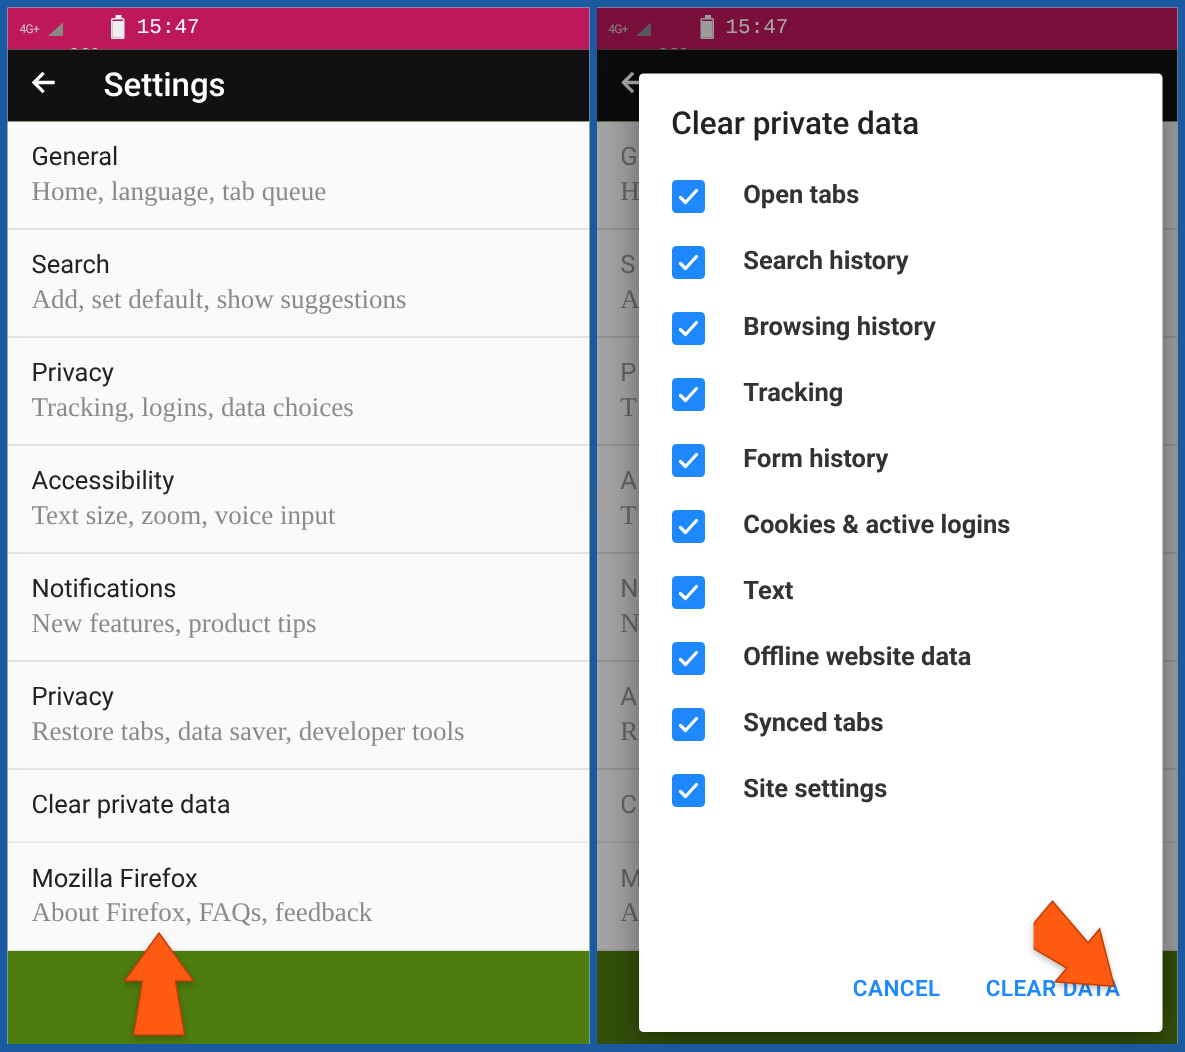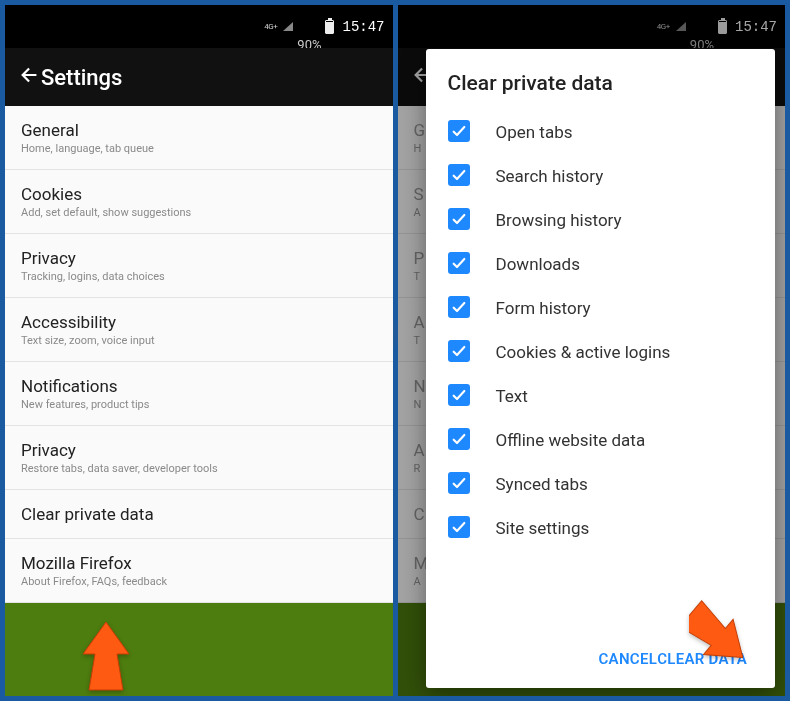--- a/index.html
+++ b/index.html
@@ -21,26 +21,26 @@
   .phone {
     flex: 1;
     background: #f5f5f5;
     position: relative;
     overflow: hidden;
     display: flex;
     flex-direction: column;
   }
   
   .status-bar {
-    background: #000000;
+    background: #be185d;
     color: #ccc;
     display: flex;
-    justify-content: flex-end;
+    justify-content: flex-start;
     align-items: center;
-    height: 43px;
+    height: 28px;
     padding: 0 8px;
     font-size: 12px;
     gap: 4px;
   }
   .status-bar .net { font-size: 8px; letter-spacing: -0.5px; }
   .status-bar .tri {
     width: 0; height: 0;
     border-left: 10px solid transparent;
     border-bottom: 9px solid #888;
     margin-left: 2px;
@@ -53,41 +53,42 @@
   }
   .status-bar .batt::before{
     content:""; position:absolute; top:-3px; left:2px; width:4px; height:2px; background:#eee;
   }
   .status-bar .time { font-size: 14px; color:#fff; margin-left:4px;font-family:Liberation Mono, monospace; }
 
   
   .app-header {
     background: #111;
     color: #fff;
-    height: 58px;
+    height: 48px;
     display: flex;
     align-items: center;
     padding: 0 14px;
+    gap: 28px;
   }
   .app-header .back-arrow svg { width: 22px; height: 22px; }
   .app-header .title { font-size: 22px; font-weight: 500; }
 
   
   .settings-list {
     flex: 1;
     background: #4d7c0f;
     overflow: hidden;
   }
   .settings-item {
     padding: 14px 16px 14px 16px;
     border-bottom: 1px solid #e3e3e3;
     background: #fafafa;
   }
   .settings-item .label { font-size: 17px; color: #222; }
-  .settings-item .sublabel { font-size: 11px; color: #8a8a8a; margin-top: 2px; }
+  .settings-item .sublabel { font-size: 18px; color: #8a8a8a; margin-top: 2px; font-family: Liberation Serif, serif; }
 
   
   .bg-list .settings-item .label,
   .bg-list .settings-item .sublabel { color: #9a9a9a; }
   .dim-overlay {
     position: absolute; inset: 0;
     background: rgba(0,0,0,0.35);
   }
 
   
@@ -106,37 +107,39 @@
   }
   .dialog-title {
     font-size: 21px;
     font-weight: 500;
     color: #222;
     margin-bottom: 14px;
   }
   .dialog-options { flex:1; }
   .dialog-option {
     display: flex;
-    align-items: flex-end;
+    align-items: flex-start;
     gap: 26px;
     padding: 11px 0;
+    font-weight: bold;
   }
   .checkbox {
     width: 22px; height: 22px;
     background: #1e88ff;
     border-radius: 3px;
     display: flex; align-items: center; justify-content: center;
     flex-shrink: 0;
   }
   .checkbox svg { width: 16px; height: 16px; }
   .option-label { font-size: 17px; color: #333; }
 
   .dialog-buttons {
     display: flex;
     justify-content: flex-end;
+    gap: 30px;
     padding: 10px 8px 12px 0;
   }
   .dialog-buttons span {
     color: #1e88ff;
     font-weight: 600;
     font-size: 15px;
     letter-spacing: 0.3px;
   }
 
   
@@ -199,21 +202,21 @@
           </svg>
       </span>
       <span class="title">Settings</span>
     </div>
     <div class="settings-list" id="settings-left">
         <div class="settings-item">
           <div class="label">General</div>
           <div class="sublabel">Home, language, tab queue</div>
         </div>
         <div class="settings-item">
-          <div class="label">Cookies</div>
+          <div class="label">Search</div>
           <div class="sublabel">Add, set default, show suggestions</div>
         </div>
         <div class="settings-item">
           <div class="label">Privacy</div>
           <div class="sublabel">Tracking, logins, data choices</div>
         </div>
         <div class="settings-item">
           <div class="label">Accessibility</div>
           <div class="sublabel">Text size, zoom, voice input</div>
         </div>
@@ -318,21 +321,21 @@
               </svg>
             </div>
             <div class="option-label">Browsing history</div>
           </div>
           <div class="dialog-option">
             <div class="checkbox">
               <svg viewBox="0 0 24 24" fill="none" stroke="#fff" stroke-width="3.2" stroke-linecap="round" stroke-linejoin="round">
                 <polyline points="4 13 9 18 20 6"></polyline>
               </svg>
             </div>
-            <div class="option-label">Downloads</div>
+            <div class="option-label">Tracking</div>
           </div>
           <div class="dialog-option">
             <div class="checkbox">
               <svg viewBox="0 0 24 24" fill="none" stroke="#fff" stroke-width="3.2" stroke-linecap="round" stroke-linejoin="round">
                 <polyline points="4 13 9 18 20 6"></polyline>
               </svg>
             </div>
             <div class="option-label">Form history</div>
           </div>
           <div class="dialog-option">

